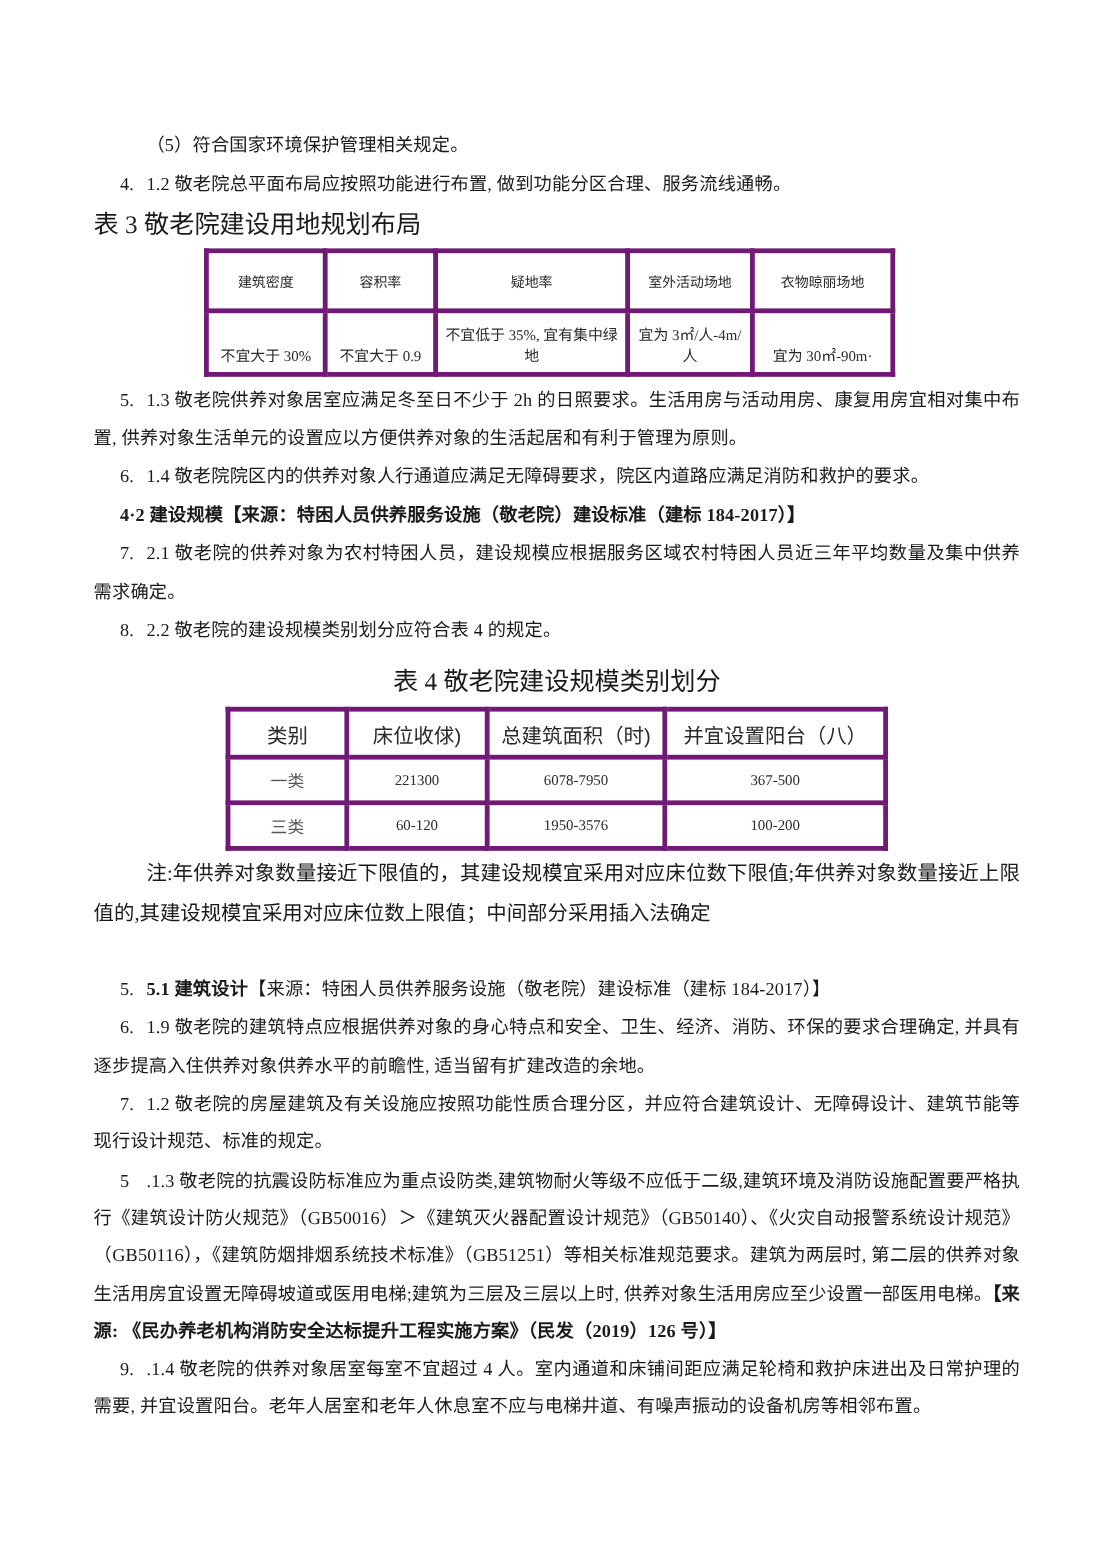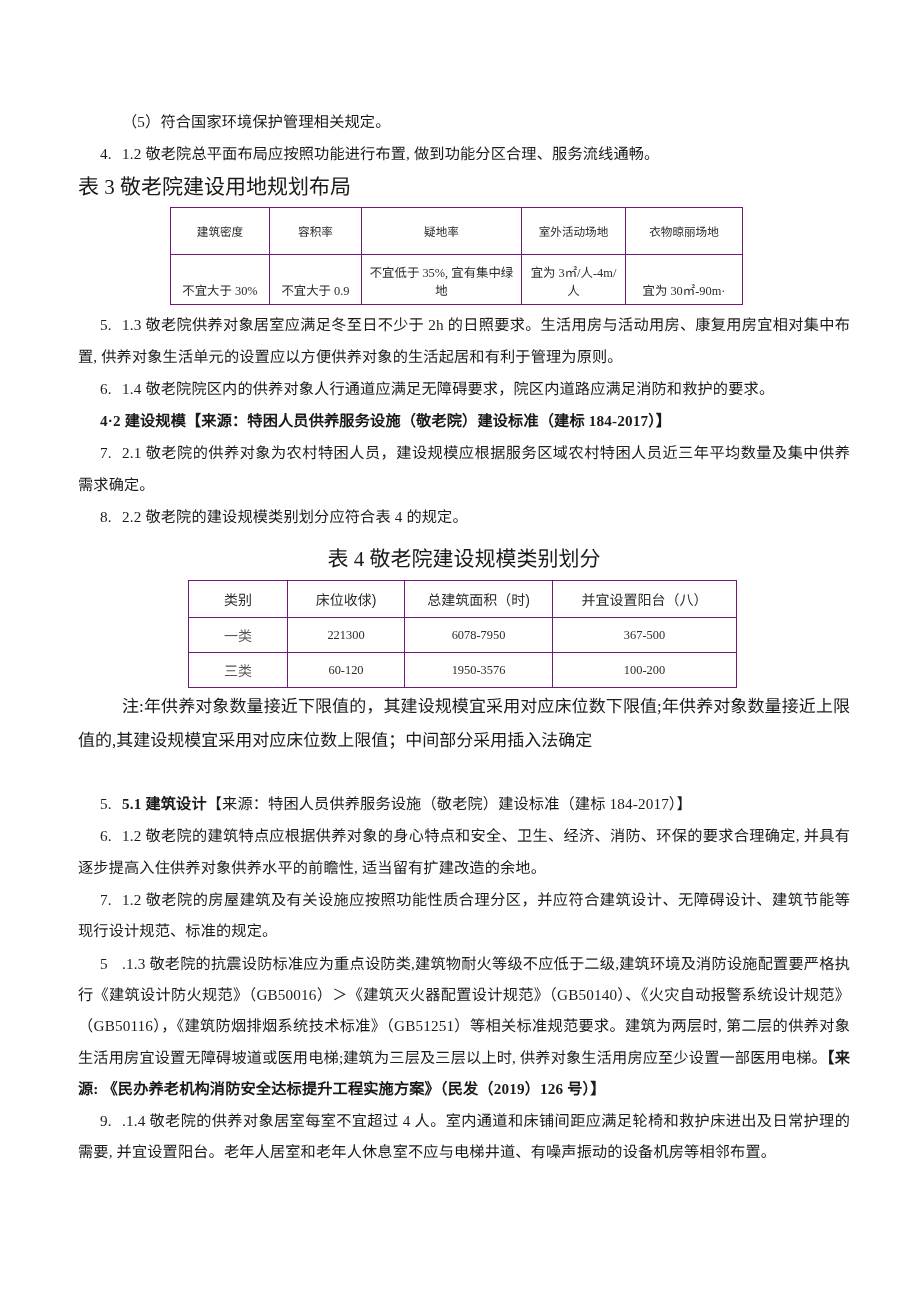--- a/index.html
+++ b/index.html
@@ -77,21 +77,21 @@
   
   table.doc-table {
     border-collapse: collapse;
     table-layout: fixed;
     font-size: 11.6px;
     font-family: "Liberation Sans", "DejaVu Sans", sans-serif;
     color: #2a2a2a;
   }
   table.doc-table td,
   table.doc-table th {
-    border: 1px solid #701a75;
+    border: 4px solid #701a75;
     text-align: center;
     vertical-align: middle;
     font-weight: normal;
     padding: 2px 3px;
   }
 
   
   #table-land-use {
     width: 572px;
     margin-left: 92px;
@@ -106,21 +106,21 @@
   }
 
   
   #table-scale {
     width: 548px;
     margin-left: 110px;
   }
   #table-scale td { height: 30px; }
   #table-scale .hdr td {
     height: 32px;
-    font-size: 14px;
+    font-size: 17px;
   }
   #table-scale .body td {
     font-family: "Liberation Serif", "DejaVu Serif", serif;
     font-size: 12.4px;
   }
   #table-scale .body td.cat {
     font-family: "Liberation Sans", "DejaVu Sans", sans-serif;
     font-size: 14px;
     color: #555;
   }
@@ -233,21 +233,21 @@
     <div class="spacer-md"></div>
 
 
     <div class="spacer-sm"></div>
 
     <p class="para numbered">
       <span class="num">5.</span><b>5.1 建筑设计</b><span>【来源：特困人员供养服务设施（敬老院）建设标准（建标 184-2017）】</span>
     </p>
 
     <p class="para numbered">
-      <span class="num">6.</span><span>1.2 敬老院的建筑特点应根据供养对象的身心特点和安全、卫生、经济、消防、环保的要求合理确定, 并具有逐步提高入住供养对象供养水平的前瞻性, 适当留有扩建改造的余地。</span>
+      <span class="num">6.</span><span>1.9 敬老院的建筑特点应根据供养对象的身心特点和安全、卫生、经济、消防、环保的要求合理确定, 并具有逐步提高入住供养对象供养水平的前瞻性, 适当留有扩建改造的余地。</span>
     </p>
 
     <p class="para numbered">
       <span class="num">7.</span><span>1.2 敬老院的房屋建筑及有关设施应按照功能性质合理分区，并应符合建筑设计、无障碍设计、建筑节能等现行设计规范、标准的规定。</span>
     </p>
 
     <p class="para numbered">
       <span class="num">5</span><span>.1.3 敬老院的抗震设防标准应为重点设防类,建筑物耐火等级不应低于二级,建筑环境及消防设施配置要严格执行《建筑设计防火规范》（GB50016）＞《建筑灭火器配置设计规范》（GB50140）、《火灾自动报警系统设计规范》（GB50116），《建筑防烟排烟系统技术标准》（GB51251）等相关标准规范要求。建筑为两层时, 第二层的供养对象生活用房宜设置无障碍坡道或医用电梯;建筑为三层及三层以上时, 供养对象生活用房应至少设置一部医用电梯。</span><b>【来源: 《民办养老机构消防安全达标提升工程实施方案》（民发（2019）126 号）】</b>
     </p>
 

